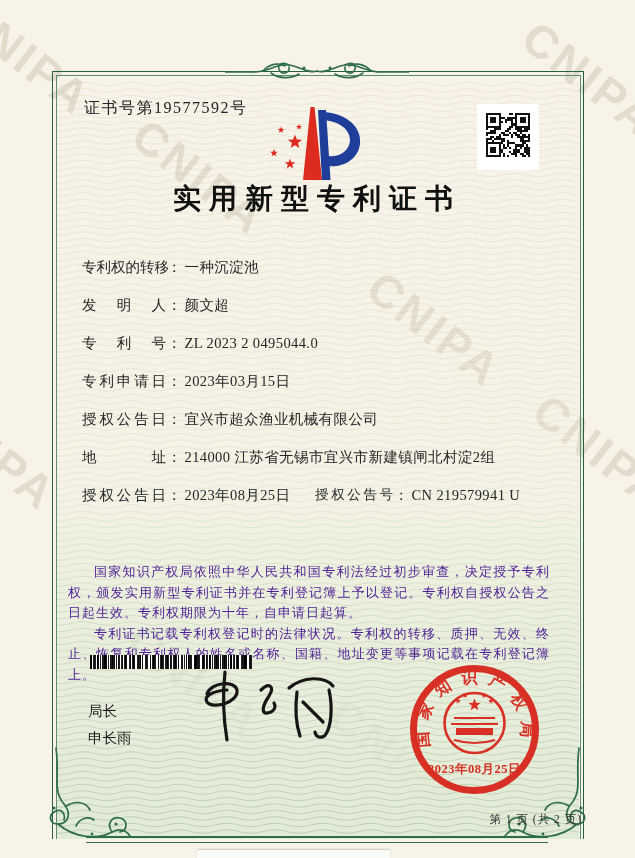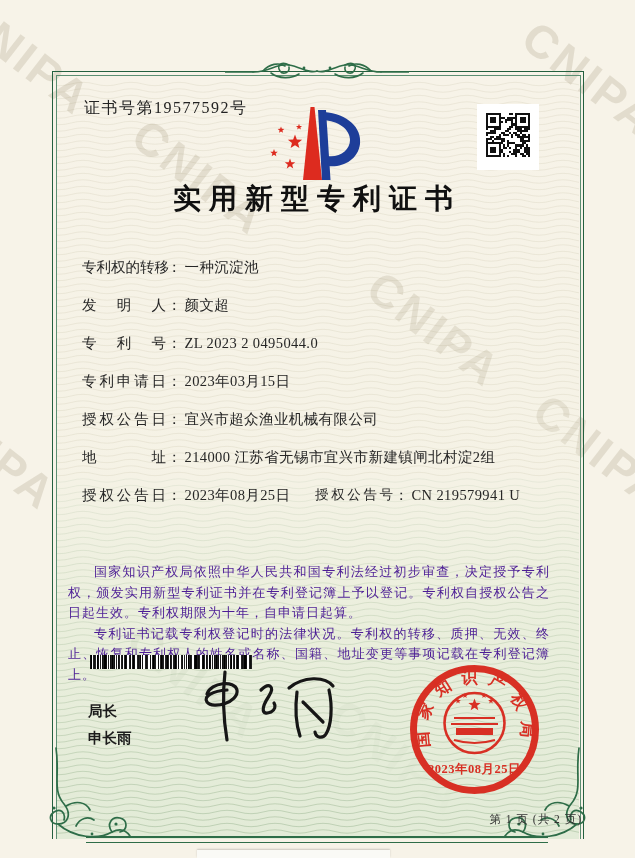--- a/index.html
+++ b/index.html
@@ -35,21 +35,21 @@
   .fpair2{position:absolute;left:233px;top:0;}
   .flabel2{display:inline-block;width:78px;text-align:justify;text-align-last:justify;vertical-align:top;font-size:13.5px;}
   .paras{position:absolute;left:68px;top:514px;width:482px;color:#4c1d95;margin-top:48px;}
   .paras p{margin:0;font-size:13px;line-height:20.5px;letter-spacing:1px;text-indent:2em;text-align:justify;}
   .barcode{position:absolute;left:90px;top:655px;width:162px;height:14px;background:#fff;
     background-image:
       repeating-linear-gradient(90deg,#111 0 1.5px,rgba(0,0,0,0) 1.5px 4px),
       repeating-linear-gradient(90deg,#222 0 1px,rgba(0,0,0,0) 1px 2.6px),
       repeating-linear-gradient(90deg,#000 0 2px,rgba(0,0,0,0) 2px 7px);}
   .signer{position:absolute;left:88px;top:698px;font-family:"Liberation Sans","DejaVu Sans",sans-serif;
-          font-size:14.5px;font-weight:700;color:#1c1c1c;line-height:27px;}
+          font-size:14.5px;font-weight:400;color:#1c1c1c;line-height:27px;}
   .signature{position:absolute;left:183px;top:664px;}
   .seal{position:absolute;left:402px;top:657px;opacity:0.95;}
   .footer{position:absolute;left:52px;top:812px;width:530px;text-align:right;font-size:11.5px;color:#333;letter-spacing:1px;}
   .page2-strip{position:absolute;left:197px;top:850px;width:193px;height:8px;background:#fafaf6;box-shadow:0 -1px 2px rgba(0,0,0,0.18);}
 </style>
 </head>
 <body>
 
 <div class="page">
 

